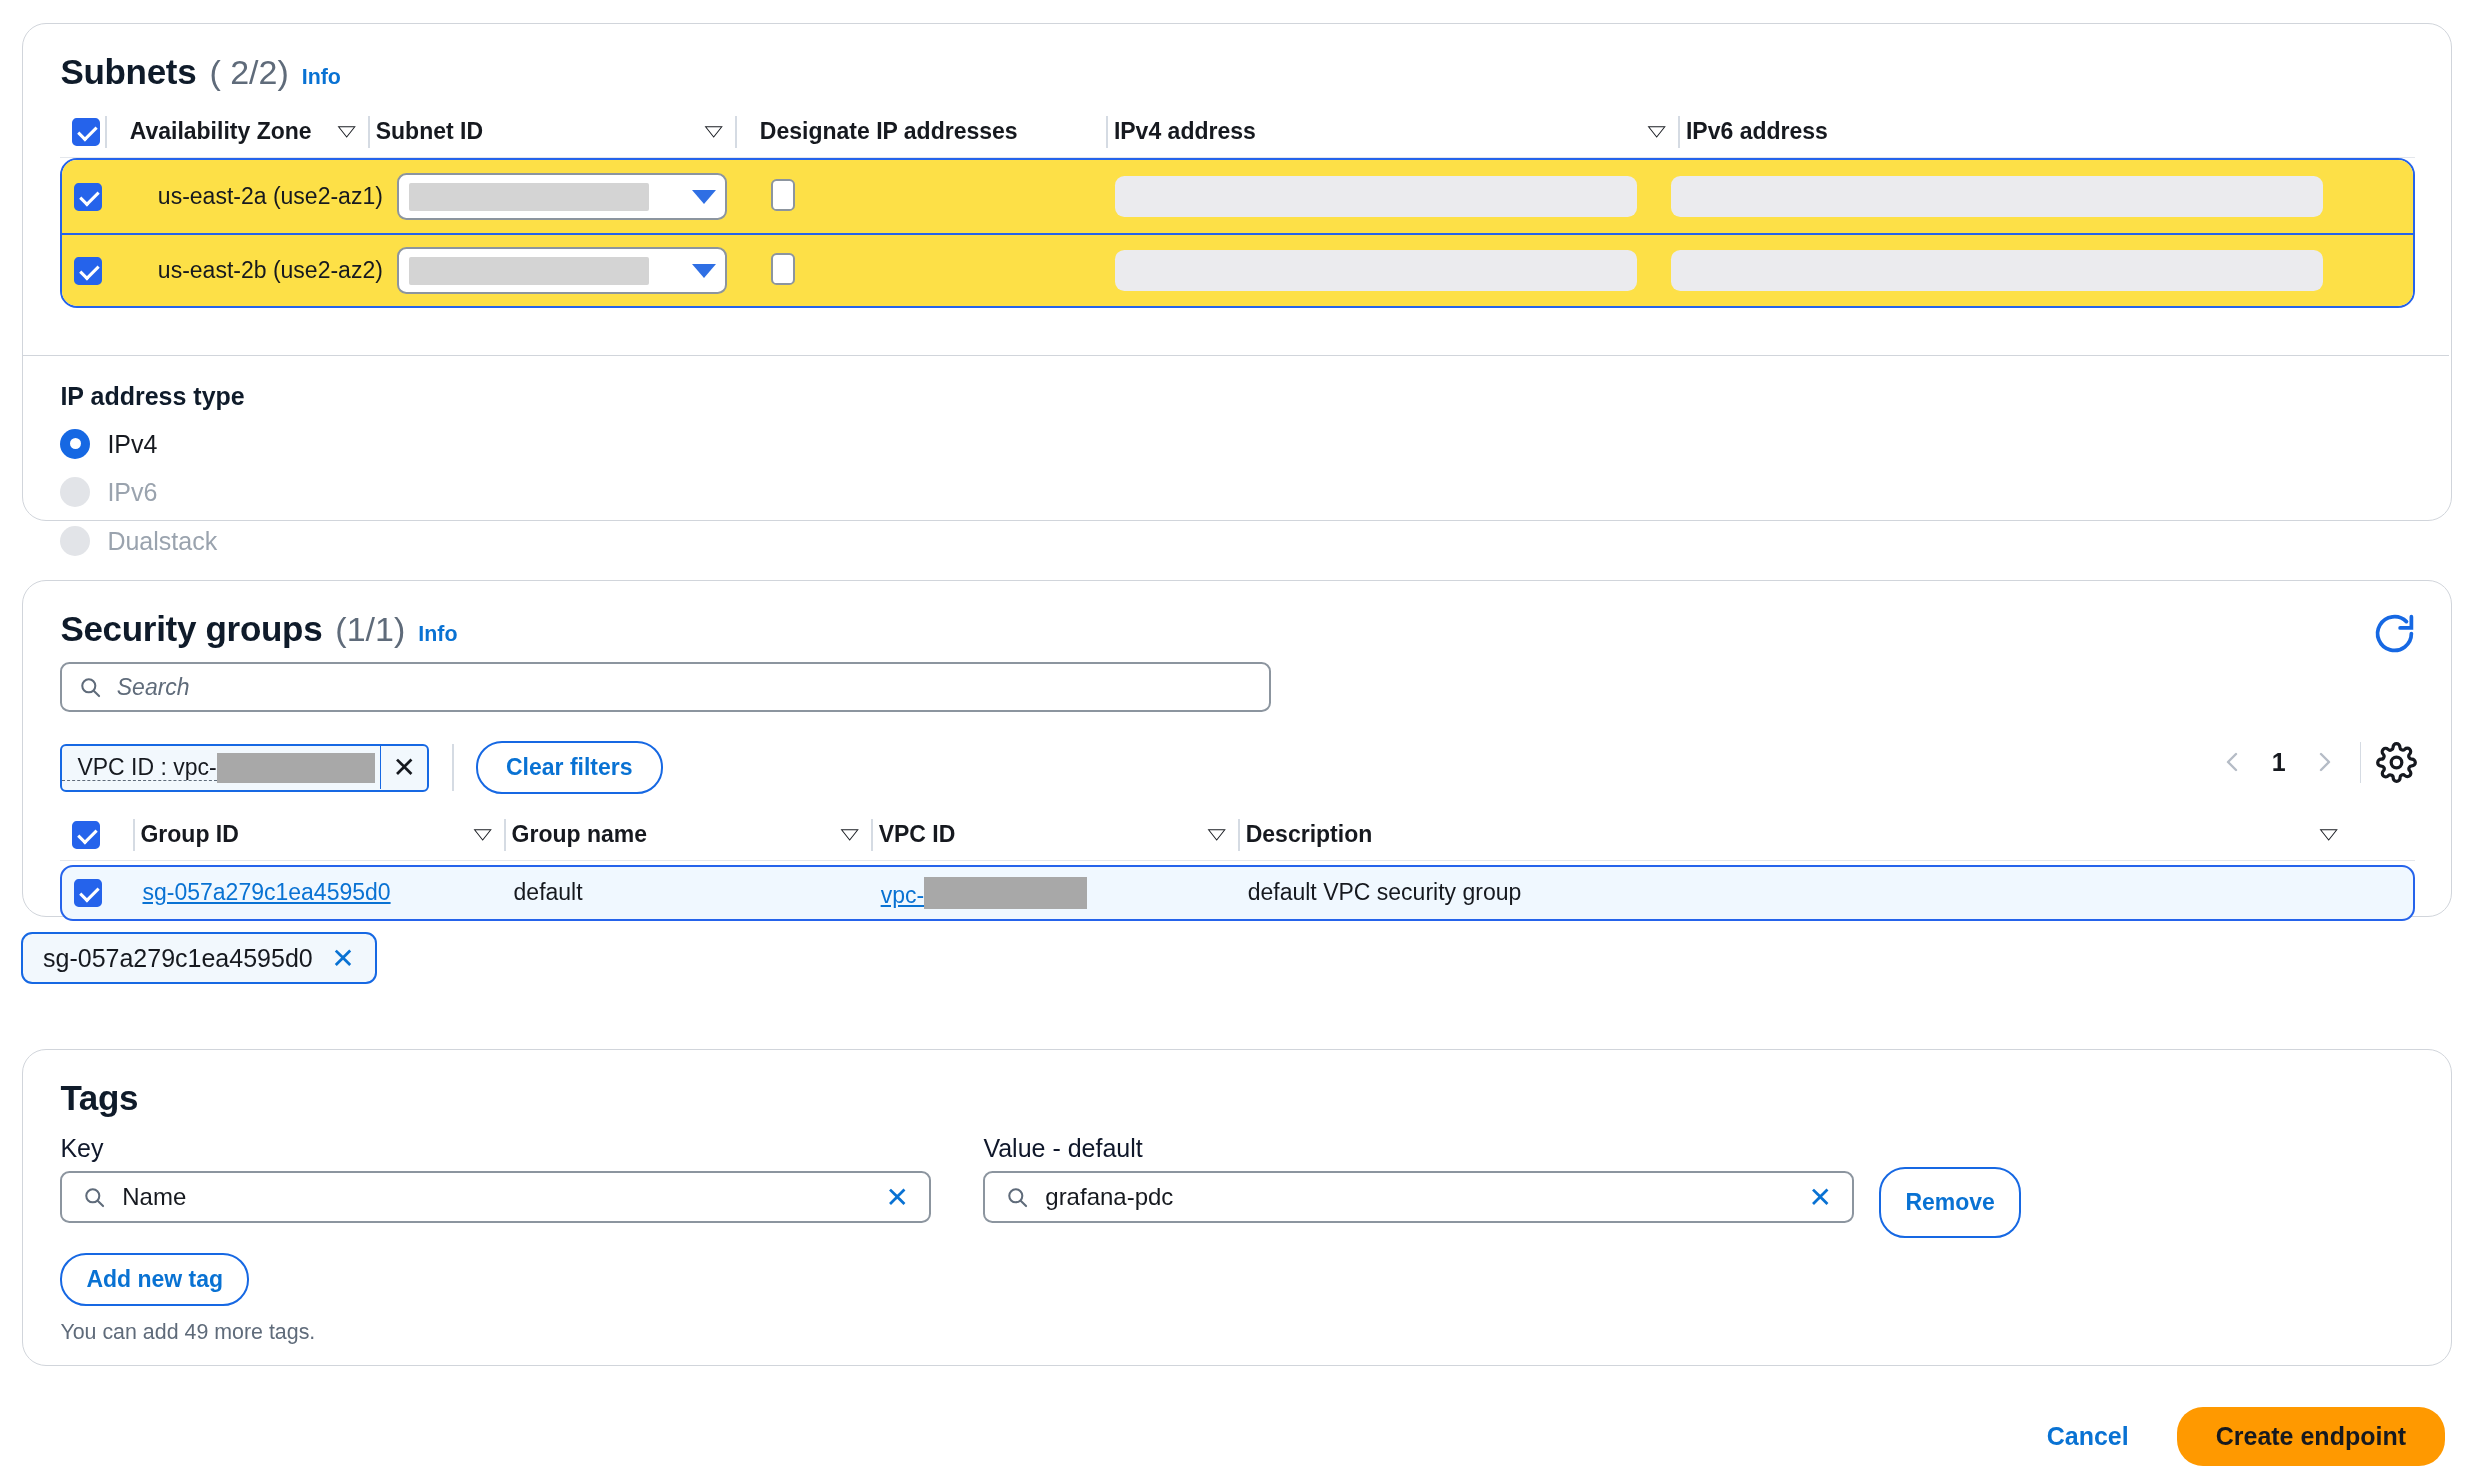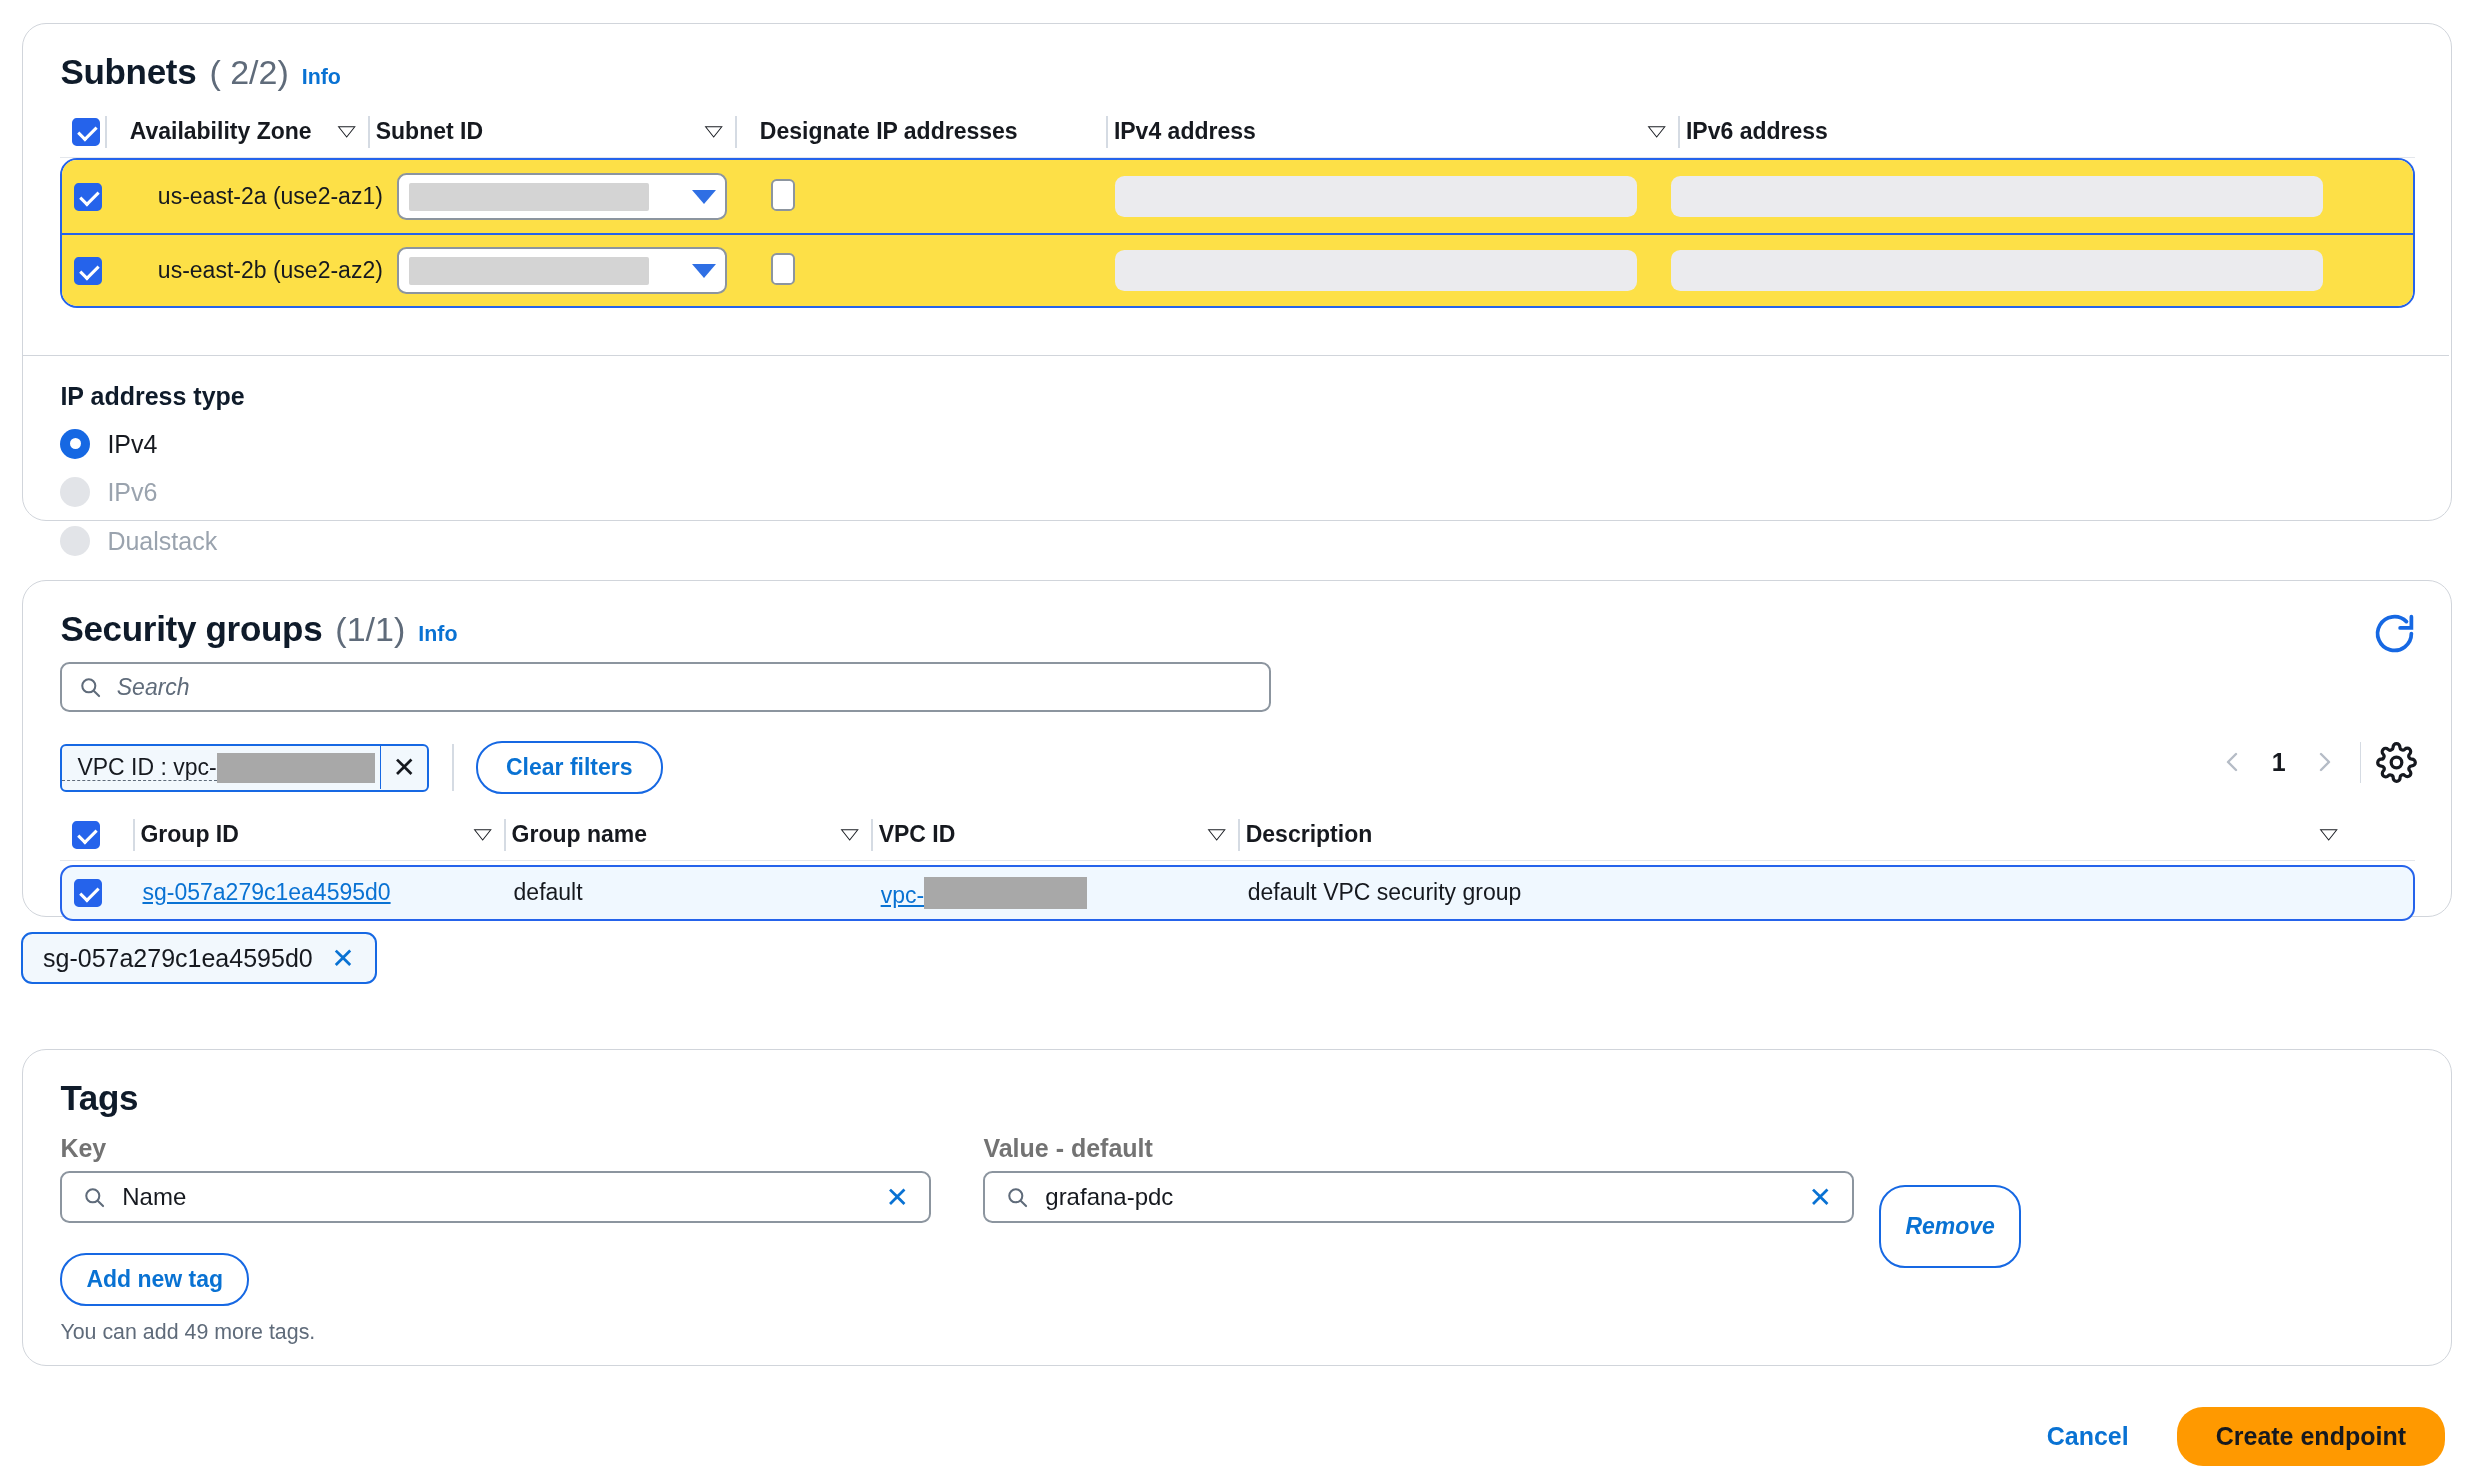--- a/index.html
+++ b/index.html
@@ -176,21 +176,21 @@
   #sg-chip {
     position:absolute; left:20.5px; top:932px; height:52px;
     border:2.8px solid #1668e3; border-radius:11.2px; background:#f2f8fd;
     display:flex; align-items:center; gap:18.6px; padding: 0 20.5px;
   }
   .chip-text { font-size:25px; color:#16191f; }
   .chip-x { font-size:28px; color:#0972d3; font-weight:300; }
 
   
   #tags-card { left:22.4px; top:1049px; width:2430px; height:317px; }
-  .field-label { font-size:25px; font-weight:bold; color:#737373; }
+  .field-label { font-size:25px; font-weight:normal; color:#0f172a; }
   .txtfield {
     height:52px; border:2.8px solid #8c959f; border-radius:9.3px; background:#fff;
     display:flex; align-items:center; padding:0 20.5px; gap:17px;
   }
   .txtval { font-size:24px; color:#16191f; }
   .field-x { margin-left:auto; font-size:28px; color:#0972d3; font-weight:300; }
   .helper { font-size:21.4px; color:#5f6b7a; }
 
   
   #footer { position:absolute; right:30px; top:1407px; display:flex; align-items:center; gap:48px;margin-left:44px; }
@@ -465,21 +465,21 @@
       <span class="search-icon">
         <svg width="22.4" height="22.4" viewBox="0 0 24 24" fill="none" stroke="#5f6b7a" stroke-width="2.2" stroke-linecap="round">
           <circle cx="10.5" cy="10.5" r="7"></circle>
             <line x1="16" y1="16" x2="21.5" y2="21.5"></line>
         </svg>
       </span>
       <span class="txtval">grafana-pdc</span>
       <span class="field-x">✕</span>
     </div>
 
-    <div class="btn-outline" style="position:absolute; left:1856px; top:135px; padding:26px 24px;font-style:italic;">Remove</div>
+    <div class="btn-outline" style="position:absolute; left:1856px; top:117px; padding:20px 24px;">Remove</div>
 
     <div class="btn-outline" style="position:absolute; left:37px; top:203px; padding:11.2px 24px;">Add new tag</div>
 
     <div class="helper" style="position:absolute; left:37px; top:270px;">You can add 49 more tags.</div>
   </div>
 
   <div id="footer">
     <span class="link-btn">Cancel</span>
     <span class="btn-primary">Create endpoint</span>
   </div>

